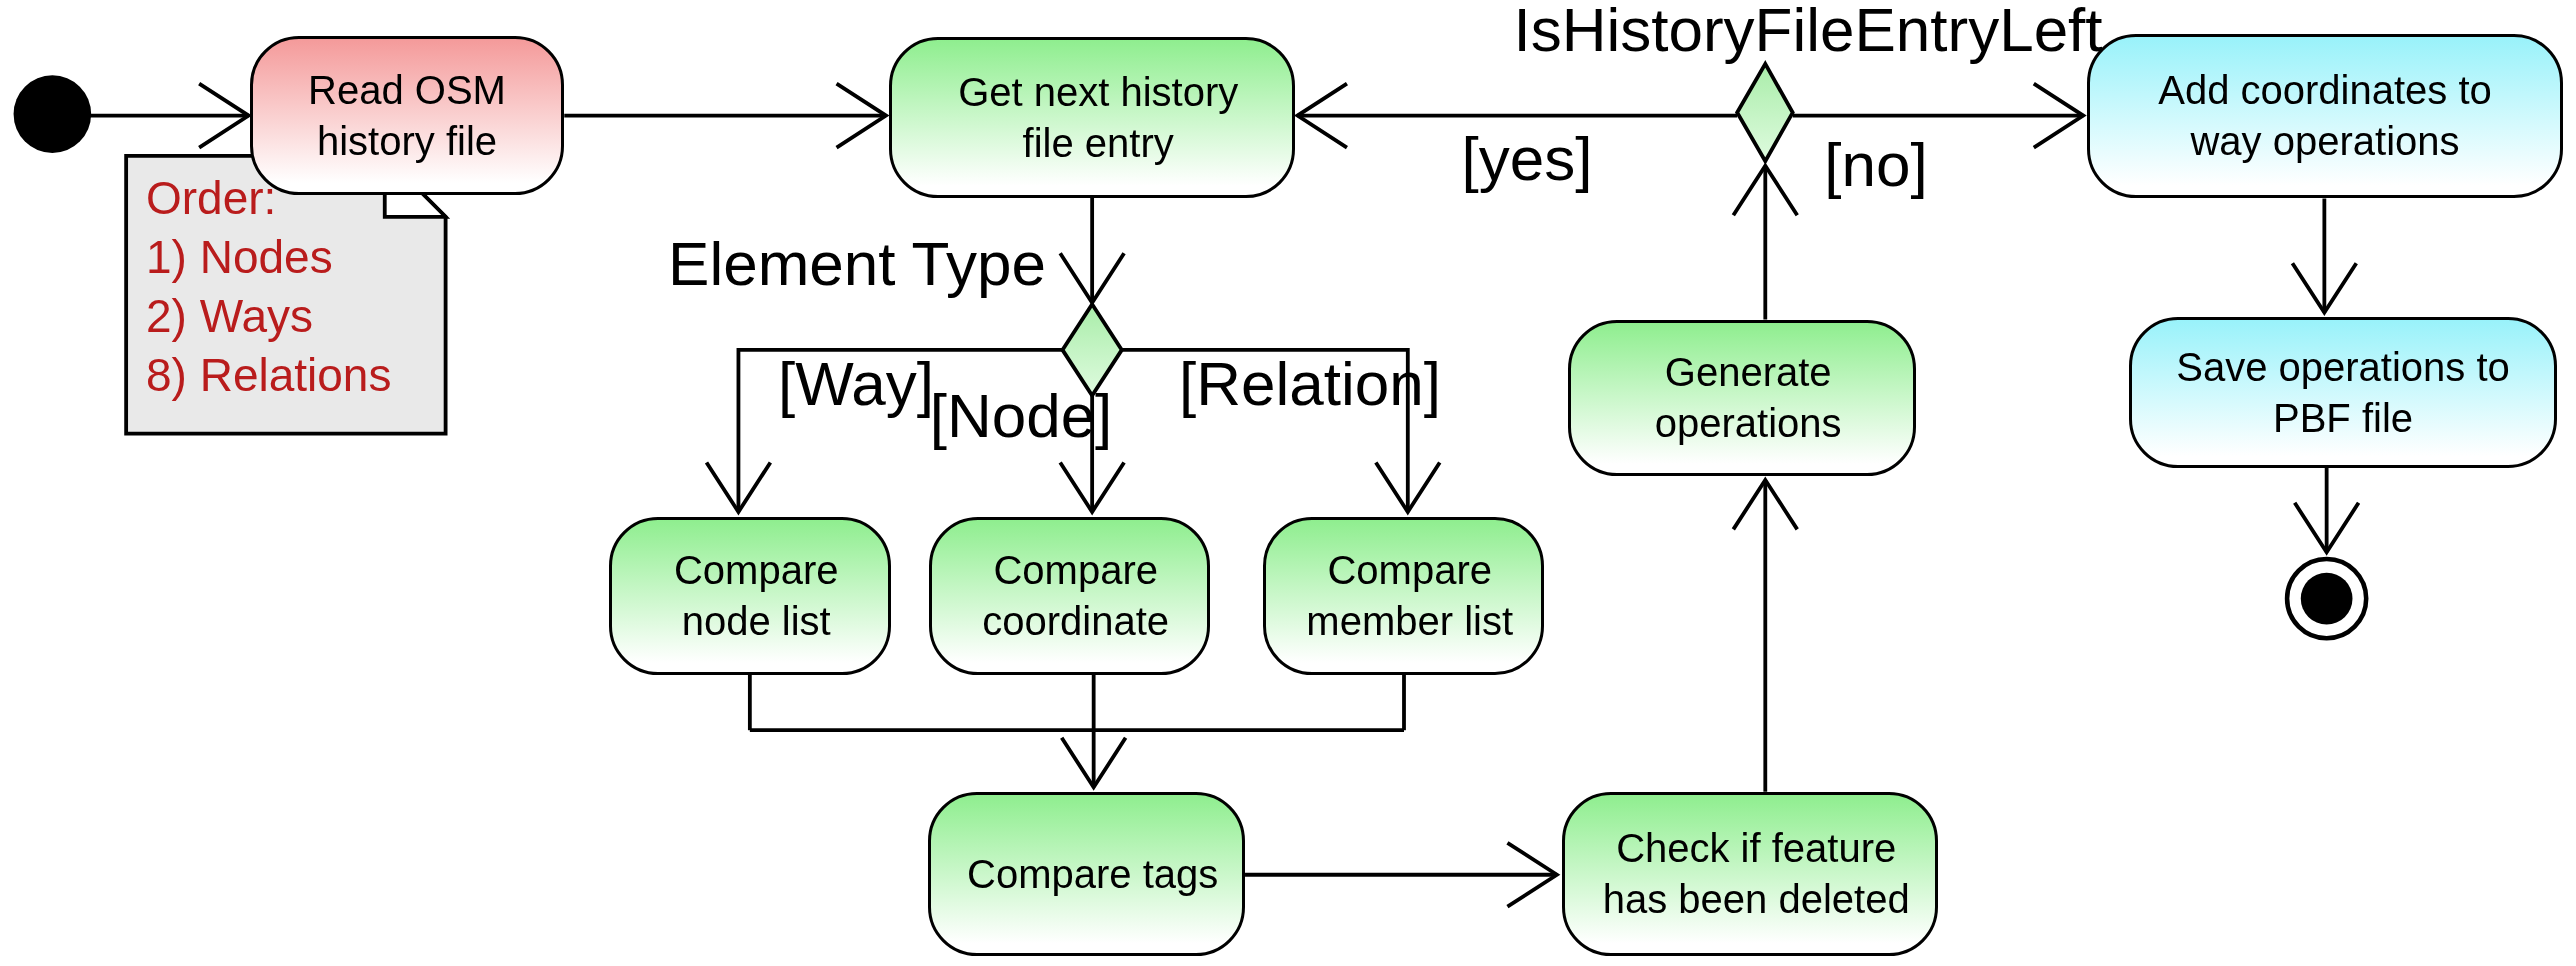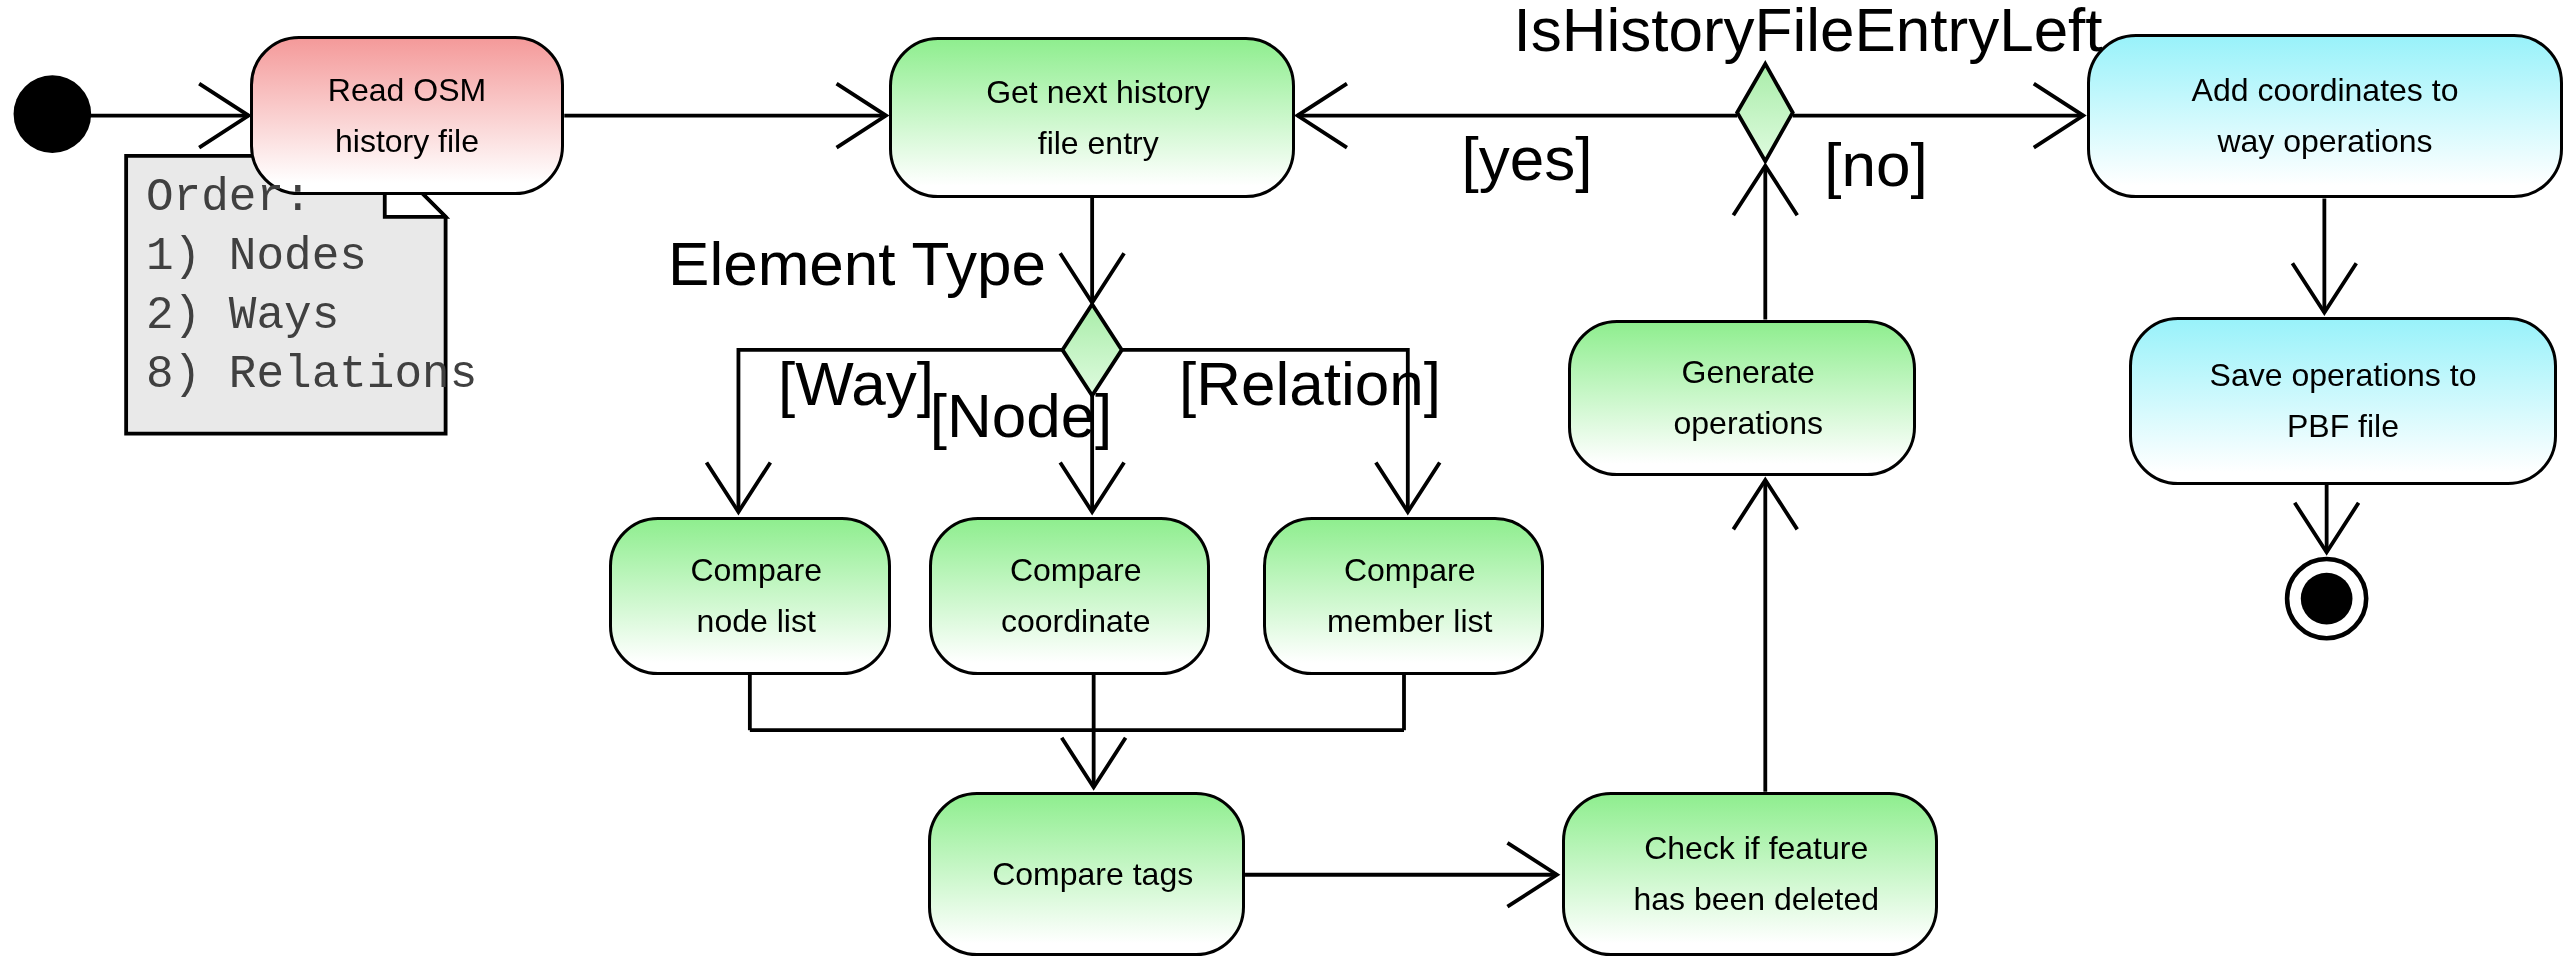--- a/index.html
+++ b/index.html
@@ -1,29 +1,29 @@
 <!DOCTYPE html>
 <html style="font-size:12px"><head>
 <meta charset="utf-8">
 <style>
   html,body{margin:0;padding:0;background:#ffffff;}
   #canvas{position:relative;width:2576px;height:966px;background:#ffffff;overflow:hidden;
           font-family:"Liberation Sans",sans-serif;color:#000;}
   #wires{position:absolute;left:0;top:0;z-index:1;}
   .box{position:absolute;z-index:2;box-sizing:border-box;border:3.8px solid #000;border-radius:49px;
        display:flex;align-items:center;justify-content:center;text-align:center;
-       font-size:32px;line-height:51px;white-space:pre-line;padding:0 7.6px;}
+       font-size:40px;line-height:51px;white-space:pre-line;padding:0 7.6px;}
   .box.red{background:linear-gradient(180deg,#f49a9a 0%,#ffffff 94%);}
   .box.green{background:linear-gradient(180deg,#8fee8f 0%,#ffffff 94%);padding-left:20px;}
   .box.cyan{background:linear-gradient(180deg,#99f2fa 0%,#ffffff 94%);}
   .lbl{position:absolute;z-index:2;font-size:62px;white-space:nowrap;
        transform:translate(-50%,-50%);}
   .lbl.right{transform:translate(-100%,-50%);}
   .note-text{position:absolute;z-index:2;left:146px;top:169px;font-size:46px;line-height:59px;
-             color:#404040;font-family:Liberation Mono, monospace;}
+             color:#b91c1c;}
 </style>
 </head>
 <body>
 
 <div id="canvas">
 
   <svg id="wires" width="2576" height="966" viewBox="0 0 3385 1270">
     <defs>
       <linearGradient id="diam" x1="0" y1="0" x2="0" y2="1">
         <stop offset="0" stop-color="#a9eda9"></stop>
@@ -114,21 +114,21 @@
 
   <div class="box green" style="left:1562px;top:792px;width:376px;height:164px;">Check if feature
 has been deleted</div>
 
   <div class="box green" style="left:1568px;top:320px;width:348px;height:156px;">Generate
 operations</div>
 
   <div class="box cyan" style="left:2087px;top:34px;width:476px;height:164px;">Add coordinates to
 way operations</div>
 
-  <div class="box cyan" style="left:2129px;top:317px;width:428px;height:168px;">Save operations to
+  <div class="box cyan" style="left:2129px;top:317px;width:428px;height:151px;">Save operations to
 PBF file</div>
 
   <div class="note-text">
     <div>Order:</div>
     <div>1) Nodes</div>
     <div>2) Ways</div>
     <div>8) Relations</div>
   </div>
 
   <div class="lbl right" style="left:1046px;top:263px;">Element Type</div>

